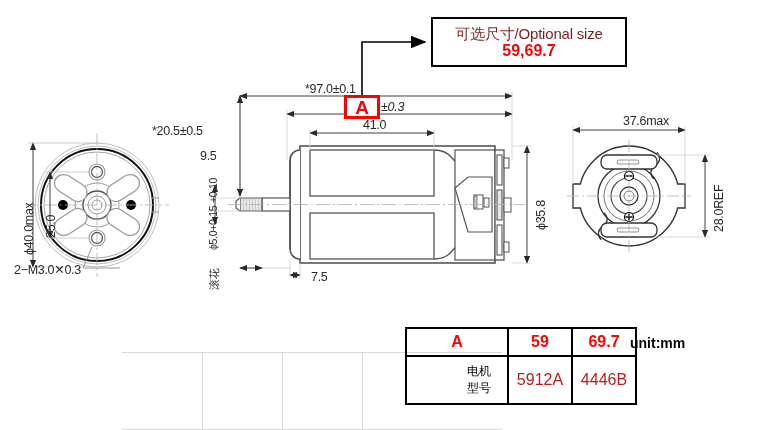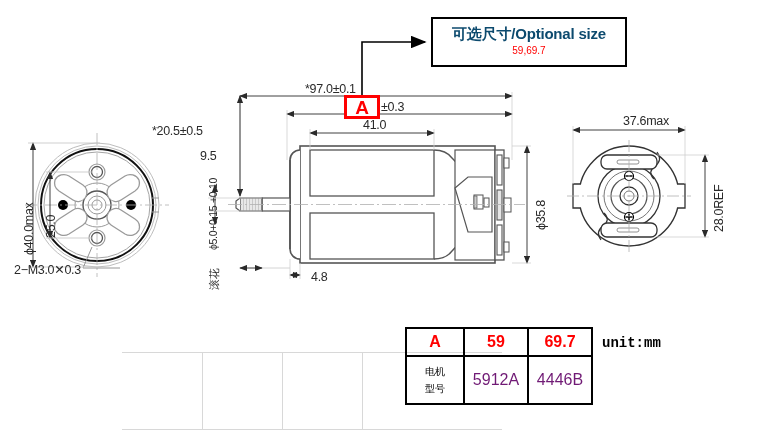--- a/index.html
+++ b/index.html
@@ -29,31 +29,31 @@
     border: 2px solid #000;
     background: #fff;
     box-sizing: border-box;
     display: flex;
     flex-direction: column;
     align-items: center;
     justify-content: center;
     z-index: 40;
   }
   #optional-callout .line1 {
-    color: #0c4a6e;
-    font-weight: bold;
+    color: #7f1d1d;
+    font-weight: normal;
     font-size: 15px;
     letter-spacing: -0.2px;
     white-space: nowrap;
     line-height: 17px;
   }
   #optional-callout .line2 {
     color: #ff0000;
-    font-weight: normal;
-    font-size: 10px;
+    font-weight: bold;
+    font-size: 16px;
     line-height: 17px;
   }
 
   
   #a-marker {
     left: 344px; top: 95px;
     width: 36px; height: 24px;
     border: 3px solid #ff0000;
     background: #fff;
     box-sizing: border-box;
@@ -88,33 +88,32 @@
   }
   #spec-table td {
     border: 2px solid #000;
     text-align: center;
     vertical-align: middle;
     font-family: "Liberation Sans", sans-serif;
     font-size: 16px;
     padding: 0;
   }
   #spec-table td.hdr { color: #ff0000; font-weight: bold; height: 26px; }
-  #spec-table td.lbl { color: #000; font-size: 10px; line-height: 17px; height: 46px; }
-  #spec-table td.val { color: #701a75; font-size: 16px; height: 46px; }
+  #spec-table td.lbl { color: #000; font-size: 12px; line-height: 17px; height: 46px; padding-left: 44px; }
+  #spec-table td.val { color: #b91c1c; font-size: 16px; height: 46px; }
   .col-a  { width: 56px; }
   .col-b  { width: 62px; }
   .col-c  { width: 62px; border-radius: 10px; }
 
   #unit-label {
-    left: 602px; top: 335px;
+    left: 630px; top: 335px;
     font-size: 14px;
     font-weight: bold;
     color: #000;
     letter-spacing: 0px;
-    font-family: Liberation Mono, monospace;
   }
 
   
   #ghost-table {
     left: 122px; top: 352px;
     width: 380px; height: 78px;
     z-index: 1;
   }
 </style>
 </head>
@@ -350,27 +349,27 @@
         <line x1="657" y1="237" x2="709" y2="237"></line>
       </g>
     </g>
   </svg>
 
   <div class="abs dim rot90" style="left:22px; top:255px;">ϕ40.0max</div>
   <div class="abs dim rot90" style="left:44px; top:238px;">25.0</div>
   <div class="abs dim" style="left:14px; top:262px;">2−M3.0✕0.3</div>
 
   <div class="abs dim" style="left:305px; top:82px;">*97.0±0.1</div>
-  <div class="abs dim" style="left:381px; top:100px;">±0.3</div>
+  <div class="abs dim" style="left:381px; top:100px;font-style:italic;">±0.3</div>
   <div class="abs dim" style="left:363px; top:118px;">41.0</div>
   <div class="abs dim" style="left:152px; top:124px;">*20.5±0.5</div>
   <div class="abs dim" style="left:200px; top:149px;">9.5</div>
   <div class="abs dim small rot90" style="left:207px; top:250px; font-size:10.5px;">ϕ5.0+0.15 +0.10</div>
   <div class="abs dim rot90" style="left:207px; top:290px; font-size:11px;">滚花</div>
-  <div class="abs dim" style="left:311px; top:270px;">4.8</div>
+  <div class="abs dim" style="left:311px; top:270px;">7.5</div>
   <div class="abs dim rot90" style="left:534px; top:230px;">ϕ35.8</div>
 
   <div class="abs dim" style="left:591px; top:114px;margin-left:32px;">37.6max</div>
   <div class="abs dim rot90" style="left:712px; top:232px;">28.0REF</div>
 
   <div class="abs" id="a-marker">
     <span>A</span>
   </div>
 
   <div class="abs" id="optional-callout">

